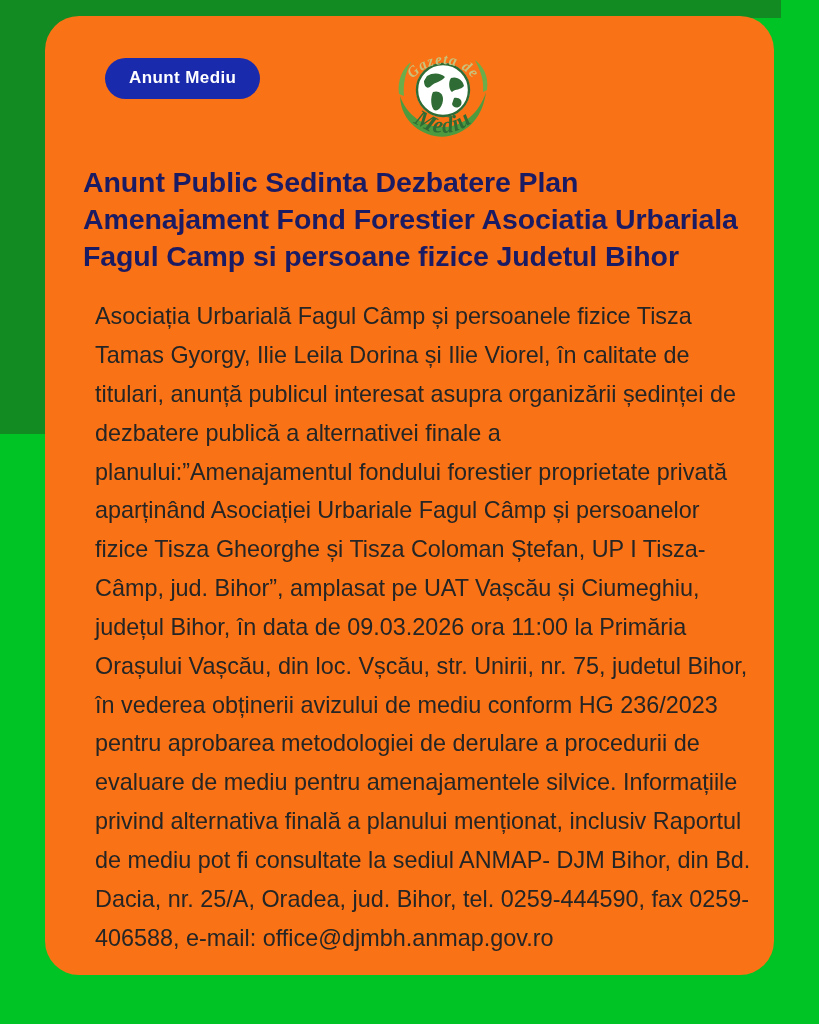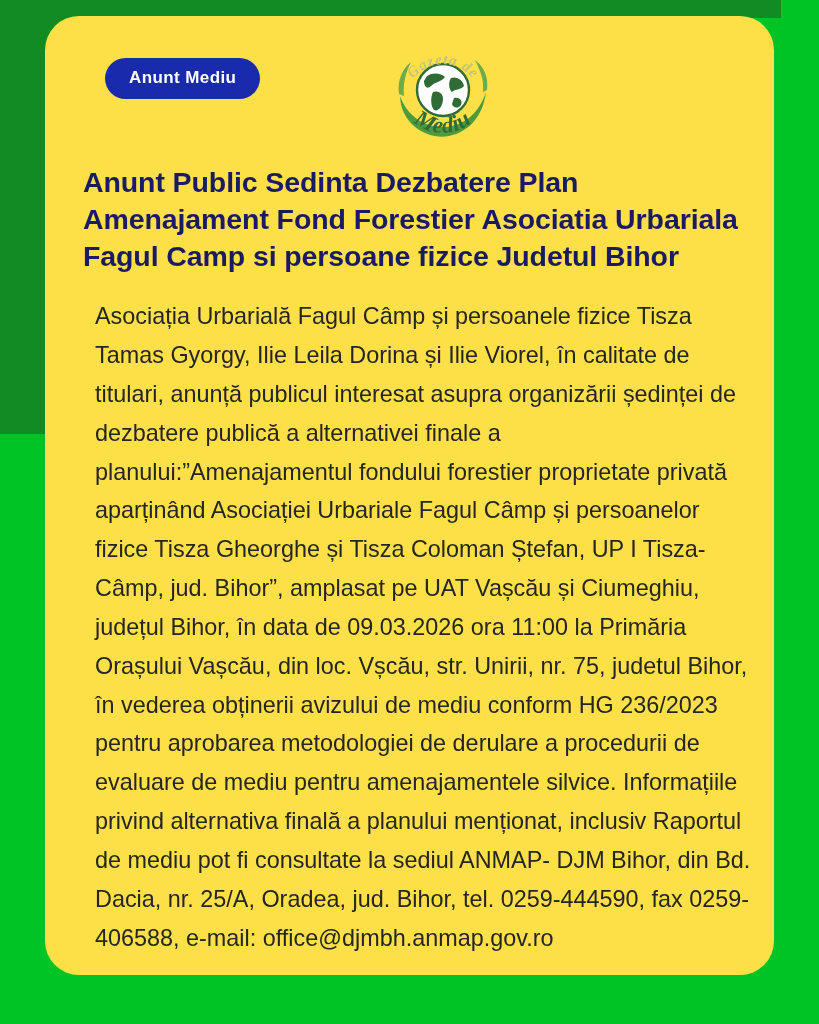--- a/index.html
+++ b/index.html
@@ -44,21 +44,21 @@
     background: #118b22;
   }
 
   
   .card {
     position: absolute;
     left: 45px;
     top: 16px;
     width: 729px;
     height: 959px;
-    background: #fde047;
+    background: #f97316;
     border-radius: 34px;
     box-sizing: border-box;
     padding: 24px 36px 0 36px;
     overflow: hidden;
   }
 
   
   .card-header {
     position: relative;
     height: 104px;

